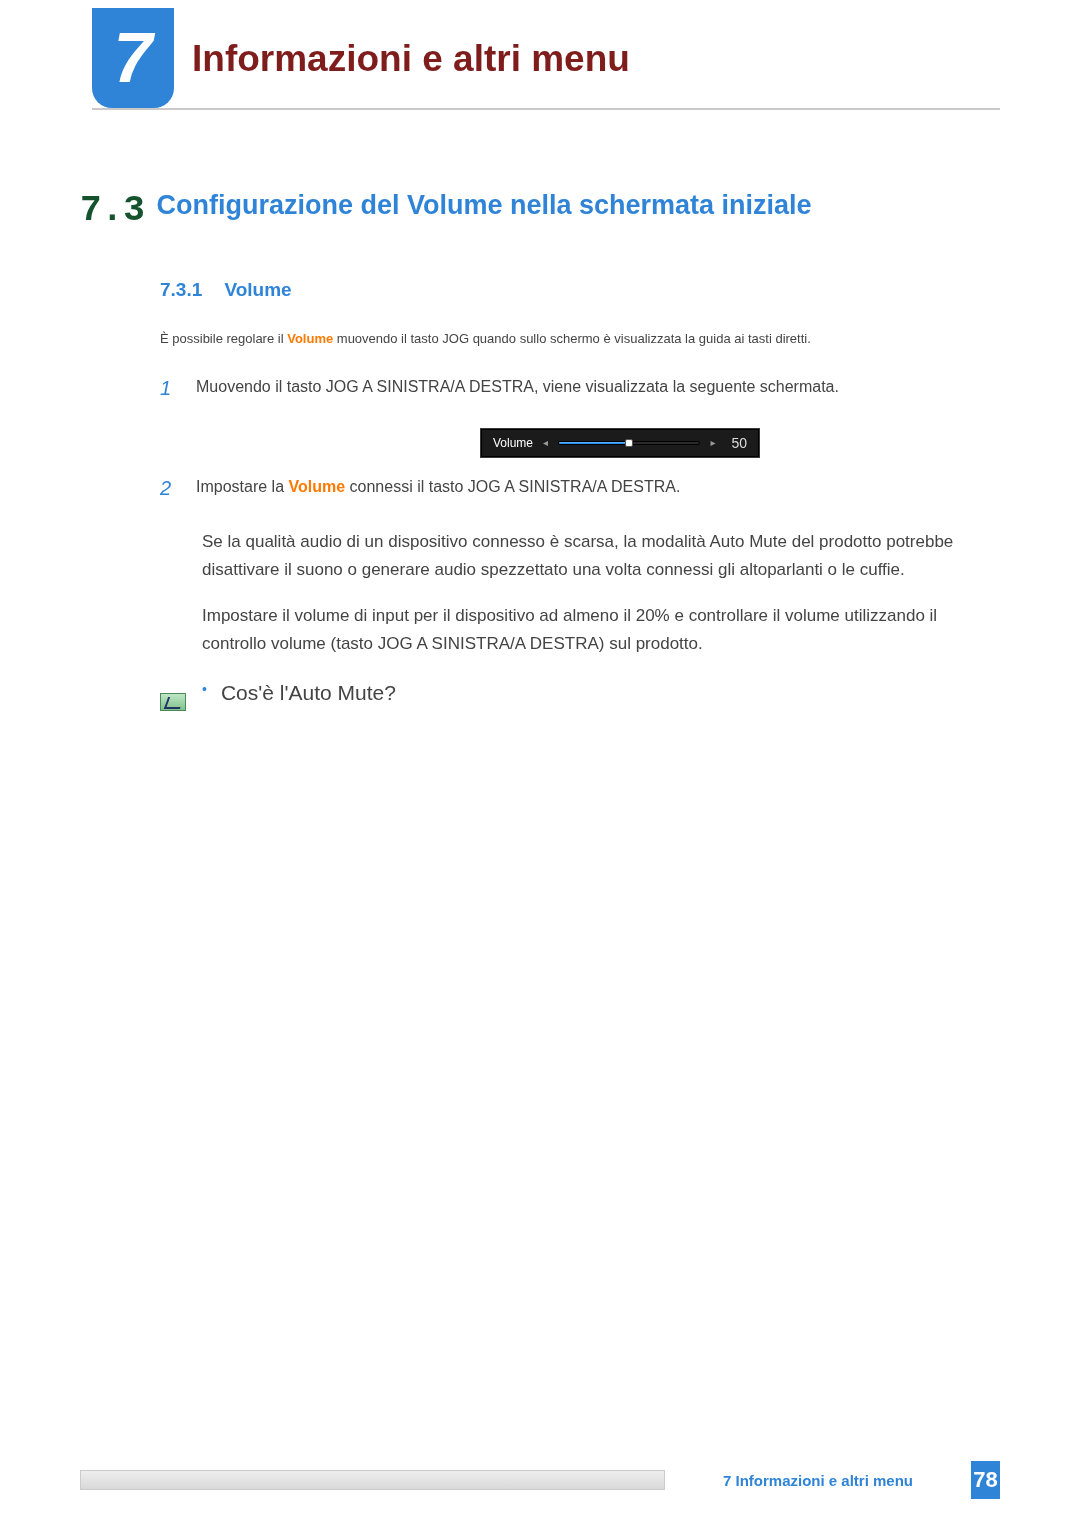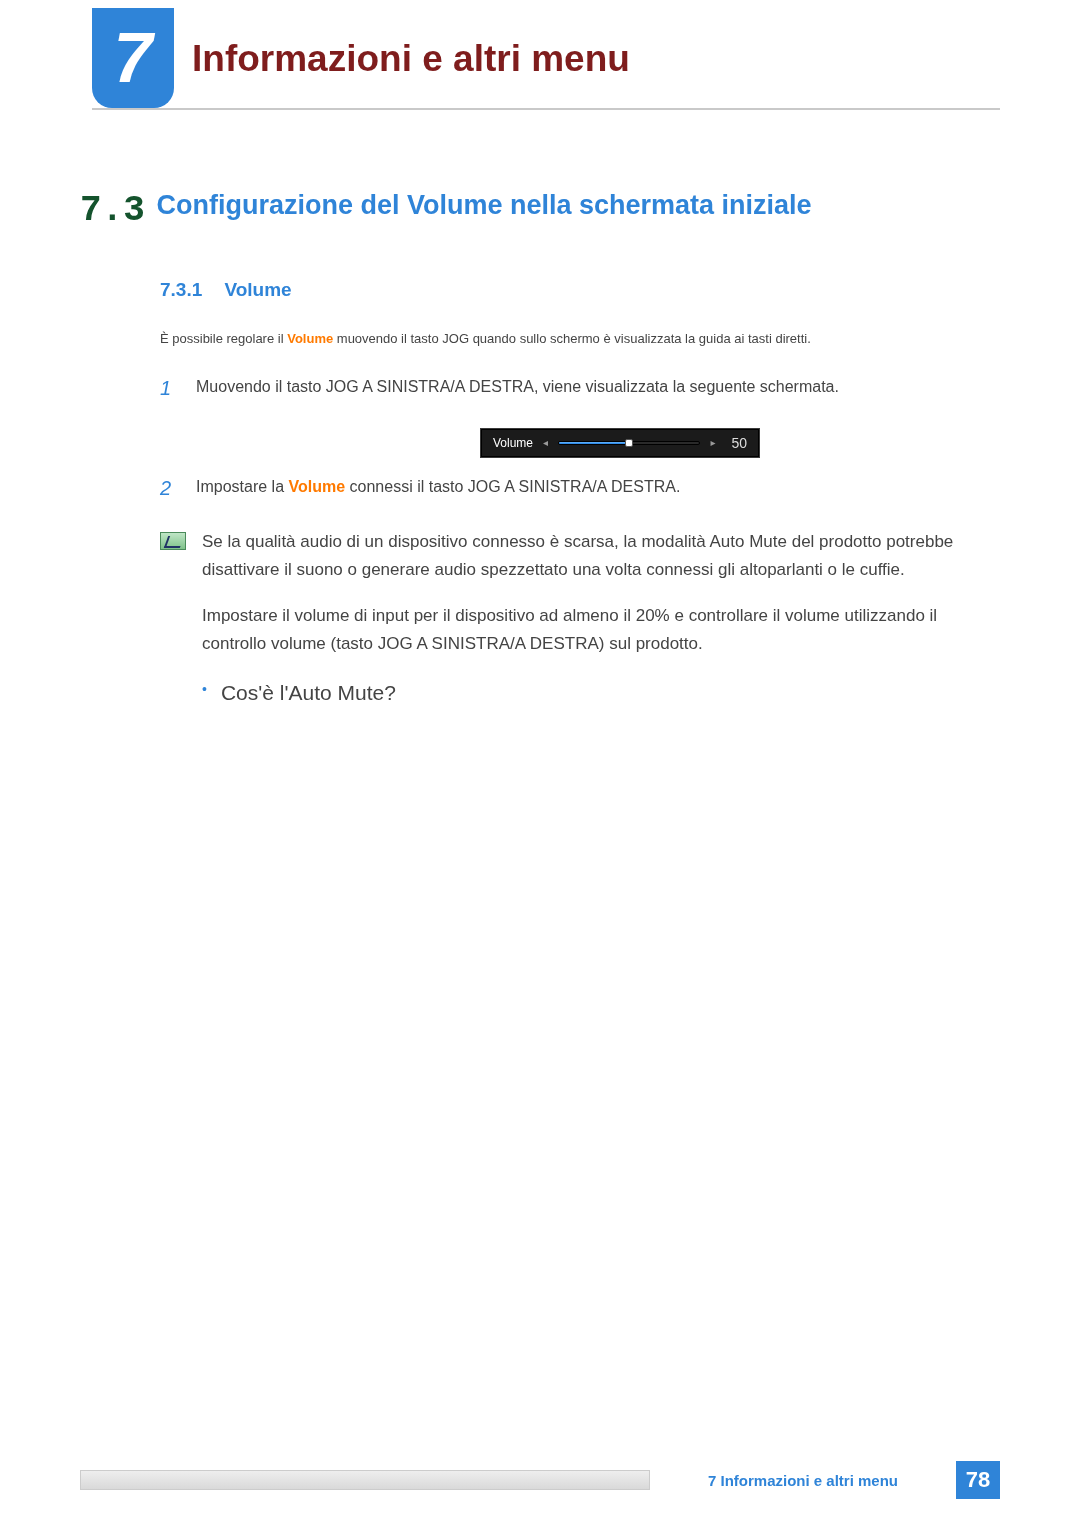--- a/index.html
+++ b/index.html
@@ -36,42 +36,42 @@
     display:flex; align-items:center; padding:0 12px; gap:10px; position:relative;
     box-shadow: inset 0 0 0 1px #000;
   }
   .osd-label { color:#fff; font-size:12px; }
   .osd-arrow { color:#9a9a9a; font-size:10px; }
   .osd-track { flex:1; height:4px; background:#2a2a2a; position:relative; border-radius:2px; border:1px solid #000;}
   .osd-fill  { position:absolute; left:0; top:0; bottom:0; width:50%; background:linear-gradient(#6bb8ff,#1f7fe0); border-radius:2px; }
   .osd-thumb { position:absolute; left:50%; top:50%; width:8px; height:8px; background:#fff; border:1px solid #555; transform:translate(-50%,-50%); border-radius:2px;}
   .osd-val { color:#ddd; font-size:14px; margin-left:6px; }
 
-  .note-block { display:flex; gap:16px; margin-top:26px; margin-left:80px; }
+  .note-block { display:flex; gap:16px; margin-top:26px; margin-left:80px;align-items:flex-end; }
   .note-icon {
     width:26px; height:18px; flex-shrink:0; margin-top:4px;
     background:linear-gradient(#bfe6c6,#7fc28a); border:1px solid #4a8a5a; position:relative;
   }
   .note-icon::after{
     content:""; position:absolute; left:5px; top:3px; width:14px; height:10px;
     border-left:2px solid #236; border-bottom:2px solid #236; transform:skewX(-20deg);
   }
   .note-text { font-size:17px; line-height:1.65; color:#444; flex:1; }
   .note-para { margin-bottom:18px; }
   .bullet-item { display:flex; gap:14px; }
   .bullet-dot { color:#2f84d8; font-size:14px; line-height:1.9; }
   .bullet-body { font-size:21px; line-height:1.65; color:#444; flex:1; }
   .bullet-sub { margin-top:8px; }
 
   
   .footer { position:absolute; bottom:28px; left:80px; right:80px; display:flex; align-items:center;gap:44px; }
   .footer-bar { flex:1; height:20px; background:linear-gradient(#eee,#d9d9d9); border:1px solid #ccc; }
   .footer-text { font-size:15px; font-weight:700; color:#2f84d8; margin:0 14px; }
   .footer-page {
-    width:44px; height:38px; background:#2f84d8; color:#fff; font-size:22px; font-weight:700;
+    width:29px; height:38px; background:#2f84d8; color:#fff; font-size:22px; font-weight:700;
     display:flex; align-items:center; justify-content:center;
   }
 </style>
 </head>
 <body>
 
 <div class="page">
 
   <div class="chapter-tab">
     <span class="num">7</span>

